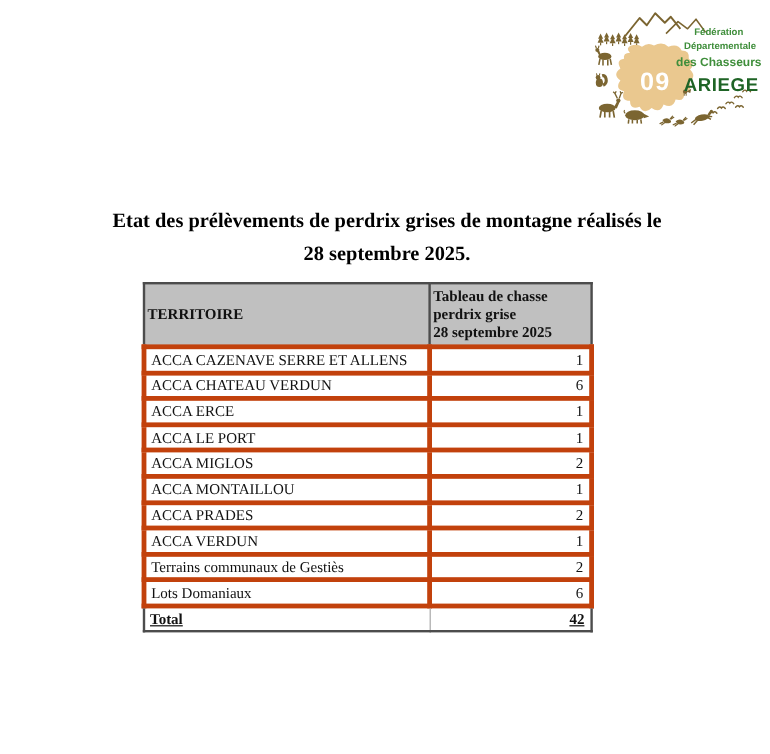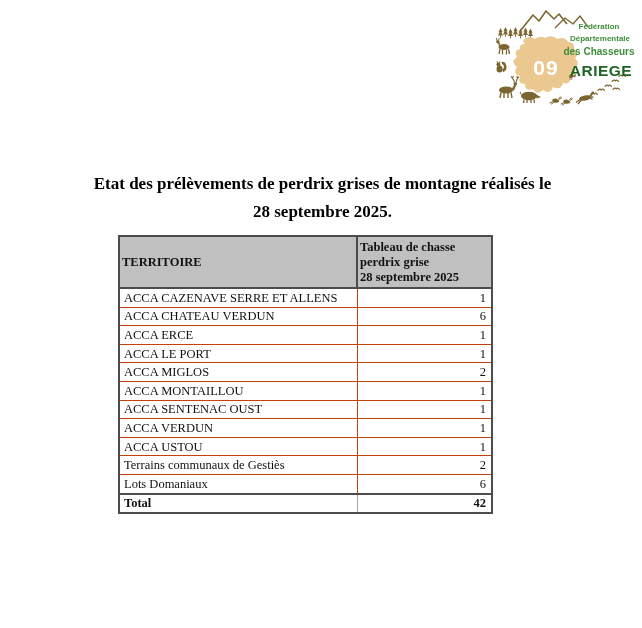--- a/index.html
+++ b/index.html
@@ -73,37 +73,38 @@
     background: var(--header-bg);
     border: 2px solid #4c4c4c;
     font-weight: bold;
     text-align: left;
     vertical-align: middle;
     height: 48px;
     line-height: 15px;
     padding: 1px 2px;
   }
   table.harvest tbody td {
-    border: 1px solid #c2410c;
+    border: 4px solid #c2410c;
     height: 17.6px;
     padding: 0 5px 0 4px;
     line-height: 16px;
     vertical-align: middle;
     overflow: hidden;
     white-space: nowrap;
   }
   table.harvest td.c1 { text-align: left; }
   table.harvest td.c2 { text-align: right; }
   table.harvest tfoot td {
     border: 1px solid #a8a8a8;
     border-top: 2px solid #4c4c4c;
     font-weight: bold;
     height: 17.6px;
     padding: 0 5px 0 4px;
     line-height: 16px;
+    text-decoration: underline;
   }
 </style>
 </head>
 <body>
 
 <div class="page">
 
   <div class="logo">
     <svg viewBox="0 0 142 98" width="142" height="98">
       <defs>
@@ -247,37 +248,33 @@
   <tr>
     <td class="c1">ACCA MIGLOS</td>
     <td class="c2">2</td>
   </tr>
 
   <tr>
     <td class="c1">ACCA MONTAILLOU</td>
     <td class="c2">1</td>
   </tr>
 
-
-
-  <tr>
-    <td class="c1">ACCA SENTENAC OUST</td>
-    <td class="c2">1</td>
-  </tr>
+  <tr>
+    <td class="c1">ACCA PRADES</td>
+    <td class="c2">2</td>
+  </tr>
+
+
 
   <tr>
     <td class="c1">ACCA VERDUN</td>
     <td class="c2">1</td>
   </tr>
 
 
-  <tr>
-    <td class="c1">ACCA USTOU</td>
-    <td class="c2">1</td>
-  </tr>
 
 
   <tr>
     <td class="c1">Terrains communaux de Gestiès</td>
     <td class="c2">2</td>
   </tr>
 
   <tr>
     <td class="c1">Lots Domaniaux</td>
     <td class="c2">6</td>

